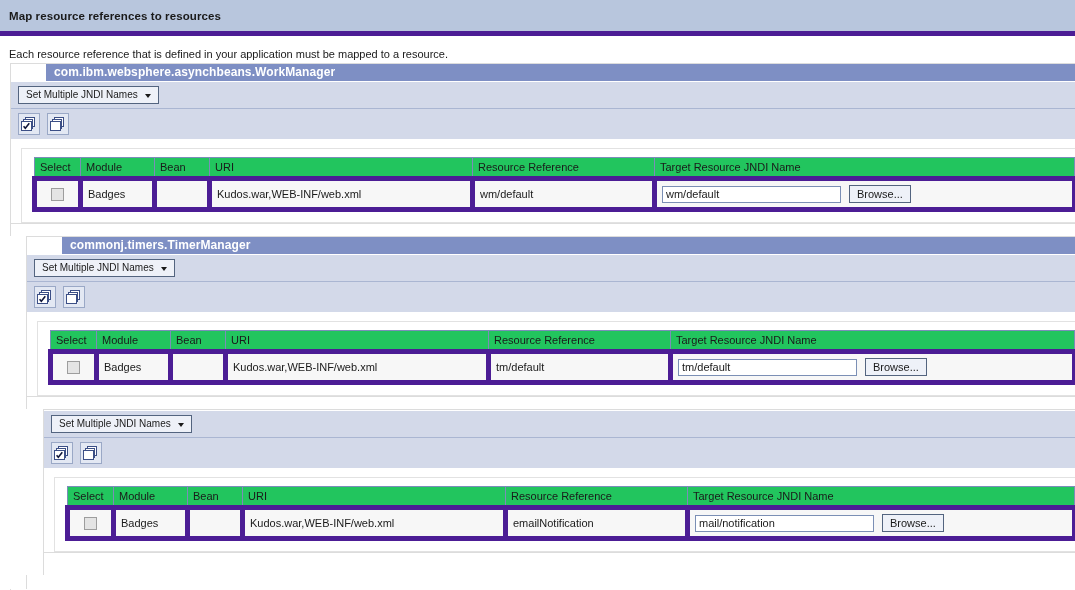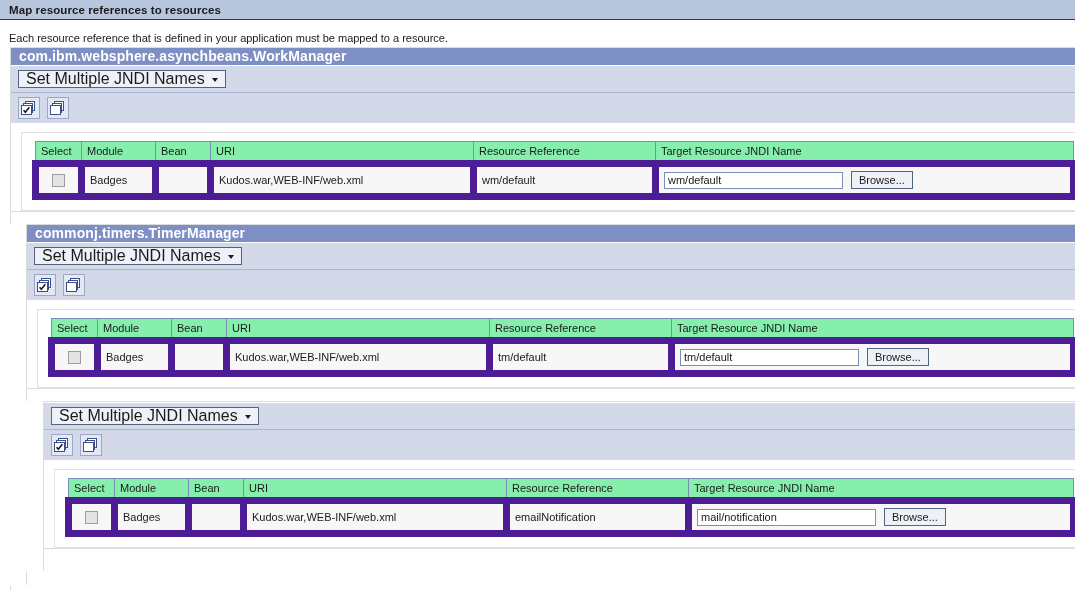--- a/index.html
+++ b/index.html
@@ -11,23 +11,23 @@
     width: 1075px;
     height: 590px;
     font-family: "Liberation Sans", sans-serif;
     font-size: 11px;
     color: #000000;
     overflow: hidden;
   }
 
   
   .page-header {
-    height: 20px;
+    height: 36px;
     background: #b8c6dd;
-    border-bottom: 1px solid #4c1d95;
+    border-bottom: 5px solid #4c1d95;
     display: flex;
     align-items: center;
     padding-left: 9px;
     box-sizing: border-box;
   }
   .page-header-title {
     font-weight: bold;
     font-size: 11.5px;
     color: #1a1a1a;
     letter-spacing: .1px;
@@ -46,26 +46,27 @@
   }
   .group-outer {
     border: 1px solid #dcdcdc;
     border-right: none;
     box-sizing: border-box;
   }
   .group-title {
     background: #7e8fc4;
     color: #ffffff;
     font-weight: bold;
-    font-size: 14px;
+    font-size: 12px;
     height: 17px;
     line-height: 17px;
     padding-left: 8px;
     box-sizing: border-box;
     letter-spacing: .1px;
+    margin-left: 35px;
   }
   .group-bar {
     background: #d3d9e9;
     border-top: 1px solid #ffffff;
     box-sizing: border-box;
     display: flex;
     align-items: center;
     padding-left: 7px;
   }
   .bar-menu {
@@ -76,21 +77,21 @@
     border-top: 1px solid #aab6d2;
   }
 
   
   .jndi-btn {
     background: #eef1f8;
     border: 1px solid #53647f;
     height: 18px;
     line-height: 16px;
     padding: 0 7px;
-    font-size: 16px;
+    font-size: 10px;
     font-family: "Liberation Sans", sans-serif;
     color: #1a1a1a;
     display: inline-flex;
     align-items: center;
     gap: 7px;
     cursor: default;
     box-sizing: border-box;
   }
   .caret {
     width: 0; height: 0;
@@ -124,34 +125,34 @@
     border-right: none;
     box-sizing: border-box;
     padding: 8px 0 10px 10px;
   }
   table.rt {
     border-collapse: collapse;
     table-layout: fixed;
     font-size: 11px;
   }
   table.rt th {
-    background: #86efac;
+    background: #22c55e;
     border: 1px solid #7b8db9;
     font-weight: normal;
     text-align: left;
     padding: 3px 5px;
     height: 15px;
     color: #1a1a1a;
     box-sizing: border-box;
     white-space: nowrap;
     overflow: hidden;
   }
   table.rt td {
     background: #f7f7f7;
-    border: 7px solid #4c1d95;
+    border: 5px solid #4c1d95;
     padding: 4px 5px;
     height: 24px;
     color: #1a1a1a;
     box-sizing: border-box;
     vertical-align: middle;
     white-space: nowrap;
     overflow: hidden;
   }
   td.cell-select { text-align: center; }
   .row-checkbox {

